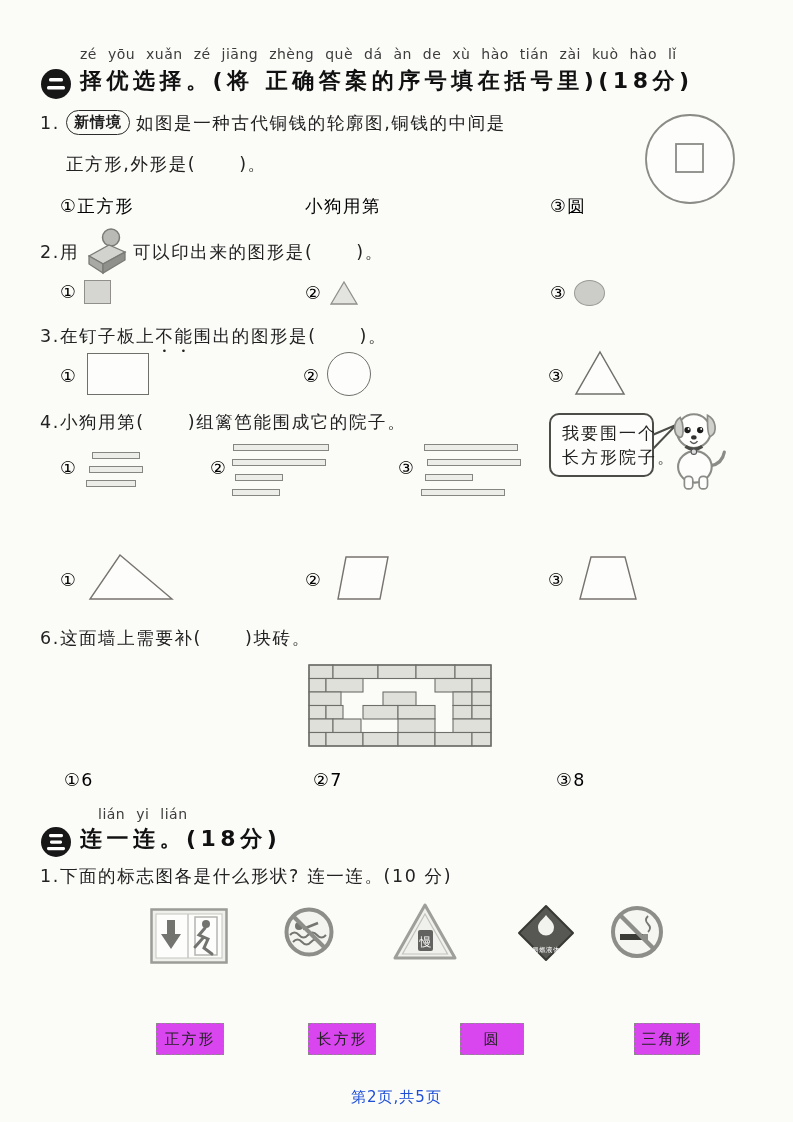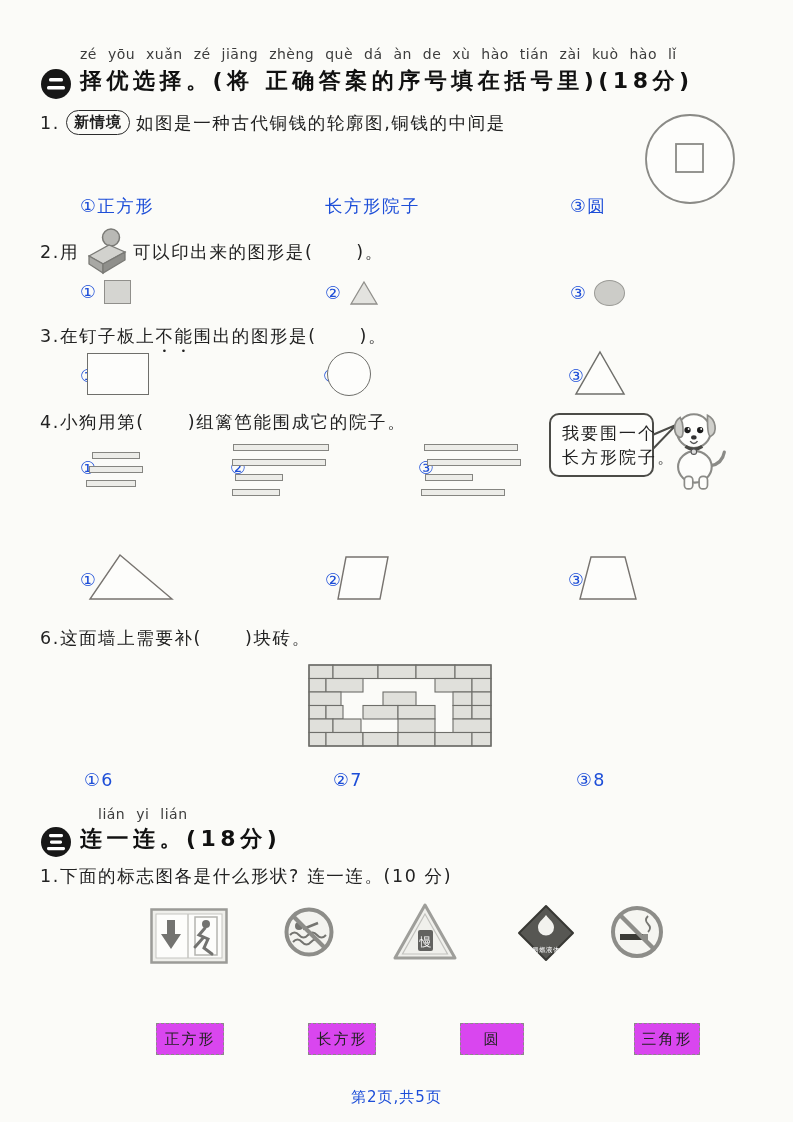--- a/index.html
+++ b/index.html
@@ -13,21 +13,21 @@
   }
   .abs{position:absolute;}
   .pinyin{font-size:14px;color:#3c3c3c;letter-spacing:.5px;word-spacing:6px;white-space:nowrap;}
   .sec-title{font-size:22px;font-weight:800;letter-spacing:4.5px;white-space:nowrap;color:#111;}
   .qtext{font-size:17.5px;letter-spacing:1.6px;white-space:nowrap;color:#222;}
   .qrow{display:flex;align-items:center;gap:6px;}
   .badge{
     display:inline-block;border:1.5px solid #2c2c2c;border-radius:13px;
     padding:0 7px 1px 7px;font-weight:700;font-size:15px;letter-spacing:1px;line-height:22px;
   }
-  .opt{font-size:17.5px;letter-spacing:1.5px;white-space:nowrap;color:#1d4ed8;margin-left:20px;}
+  .opt{font-size:17.5px;letter-spacing:1.5px;white-space:nowrap;color:#000000;}
   .optrow{display:flex;align-items:center;gap:7px;}
   .emph{
     -webkit-text-emphasis:filled dot #222;
     -webkit-text-emphasis-position:under left;
     text-emphasis:filled dot #222;
     text-emphasis-position:under left;
   }
   .shape-rect{width:60px;height:40px;border:1.5px solid #6f6f6b;background:#fdfdfb;}
   .shape-circle{width:42px;height:42px;border:1.5px solid #6f6f6b;border-radius:50%;background:#fdfdfb;}
   .sq-gray{width:25px;height:22px;border:1px solid #908f8b;background:#d5d5d1;}
@@ -52,22 +52,23 @@
     <rect x="9" y="10" width="14" height="3.6" rx="1.5" fill="#fff"></rect>
     <rect x="7" y="18" width="18" height="3.6" rx="1.5" fill="#fff"></rect>
   </svg>
   <div class="abs sec-title" style="left:80px;top:66px;">择优选择。(将&nbsp;正确答案的序号填在括号里)(18分)</div>
 
   <div class="abs qrow" style="left:40px;top:110px;">
     <span class="qtext">1.</span>
     <span class="badge">新情境</span>
     <span class="qtext">如图是一种古代铜钱的轮廓图,铜钱的中间是</span>
   </div>
+  <div class="abs qtext" style="left:66px;top:152px;">正方形,外形是(&nbsp;&nbsp;&nbsp;&nbsp;&nbsp;&nbsp;)。</div>
   <div class="abs opt" style="left:60px;top:194px;">①正方形</div>
-  <div class="abs opt" style="left:305px;top:194px;">长方形院子</div>
+  <div class="abs opt" style="left:305px;top:194px;">小狗用第</div>
   <div class="abs opt" style="left:550px;top:194px;">③圆</div>
   <svg class="abs" style="left:643px;top:112px;" width="94" height="94" viewBox="0 0 94 94">
     <circle cx="47" cy="47" r="44" fill="#fdfdfb" stroke="#8a8a86" stroke-width="1.8"></circle>
     <rect x="33" y="32" width="27" height="28" fill="none" stroke="#8a8a86" stroke-width="1.8"></rect>
   </svg>
 
   <div class="abs qrow" style="left:40px;top:228px;">
     <span class="qtext">2.用</span>
     <svg width="42" height="48" viewBox="0 0 42 48">
       <circle cx="26" cy="9.5" r="8.5" fill="#b9b9b5" stroke="#7a7a76" stroke-width="1.5"></circle>

